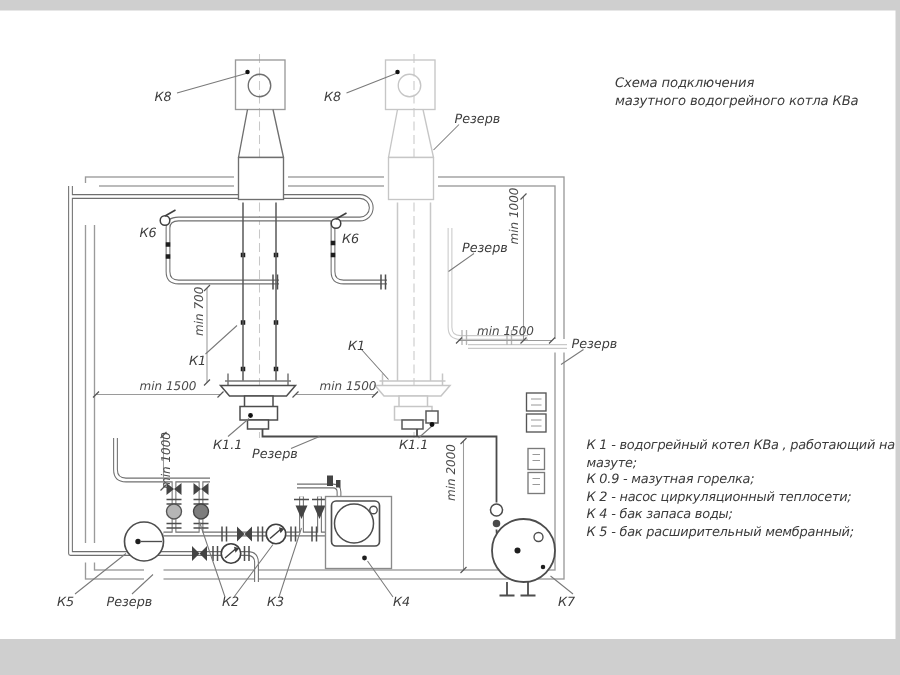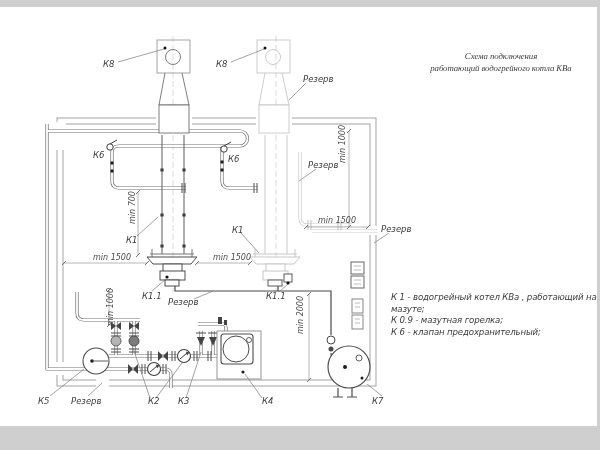--- a/index.html
+++ b/index.html
@@ -1,21 +1,21 @@
 <!DOCTYPE html>
 <html><head>
 <meta charset="utf-8">
 <style>
   html,body{margin:0;padding:0;background:#e8e8e8;}
   .screen{position:relative;width:600px;height:450px;background:#cfcfcf;overflow:hidden;
           font-family:"DejaVu Sans",sans-serif;}
   .page{position:absolute;left:0;top:7px;width:597px;height:419px;background:#ffffff;}
   svg{position:absolute;left:0;top:0;}
-  .title-block{position:absolute;left:410px;top:50px;width:182px;text-align:center;
-               font-style:italic;font-size:8.8px;line-height:12px;color:#3b3b3b;letter-spacing:-0.1px;font-family:Liberation Serif, serif;}
+  .title-block{position:absolute;left:410px;top:50px;width:182px;
+               font-style:italic;font-size:8.8px;line-height:12px;color:#3b3b3b;letter-spacing:-0.1px;}
   .legend{position:absolute;left:391px;top:292px;width:208px;font-style:italic;
           font-size:8.6px;line-height:11.6px;color:#3b3b3b;letter-spacing:-0.15px;}
   .legend .lg-line{white-space:normal;}
   text{font-family:"DejaVu Sans",sans-serif;font-style:italic;fill:#3d3d3d;font-size:8.5px;}
   text.dim{font-size:8px;fill:#4a4a4a;}
 </style>
 </head>
 <body>
 
 <div class="screen">
@@ -246,21 +246,23 @@
     <text class="dim" x="213" y="260">min 1500</text>
     <text class="dim" x="318" y="223">min 1500</text>
     <text class="dim" transform="rotate(-90 135 224)" x="135" y="224">min 700</text>
     <text class="dim" transform="rotate(-90 345 163)" x="345" y="163">min 1000</text>
     <text class="dim" transform="rotate(-90 113 326)" x="113" y="326">min 1000</text>
     <text class="dim" transform="rotate(-90 303 334)" x="303" y="334">min 2000</text>
   </svg>
 
   <div class="title-block">
     <div>Схема подключения</div>
-    <div>работающий водогрейного котла КВа</div>
+    <div>мазутного водогрейного котла КВа</div>
   </div>
 
   <div class="legend">
     <div class="lg-line">К 1 -  водогрейный котел КВа , работающий на мазуте;</div>
     <div class="lg-line">К 0.9 -  мазутная горелка;</div>
-    <div class="lg-line">К 6 -  клапан предохранительный;</div>
+    <div class="lg-line">К 2 -  насос циркуляционный теплосети;</div>
+    <div class="lg-line">К 4 -  бак запаса воды;</div>
+    <div class="lg-line">К 5 -  бак расширительный мембранный;</div>
   </div>
 </div>
 
 </body></html>

